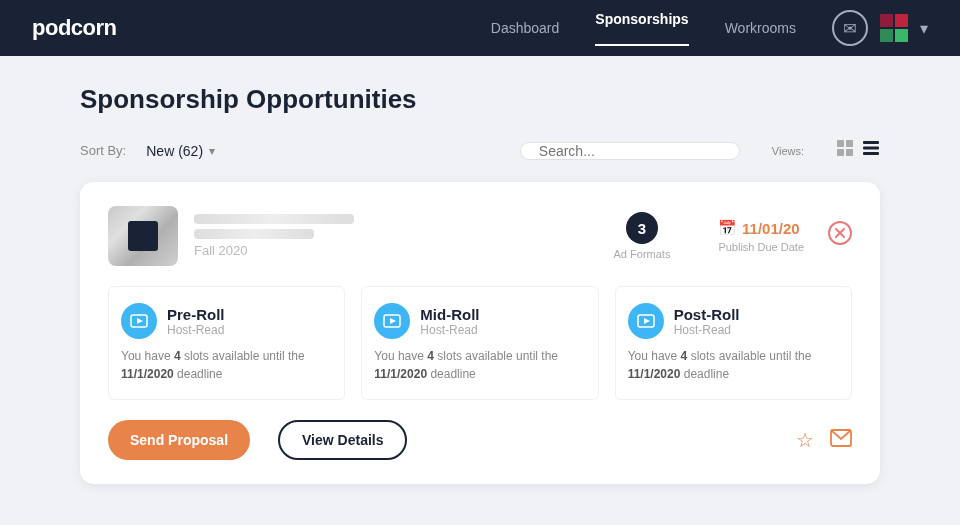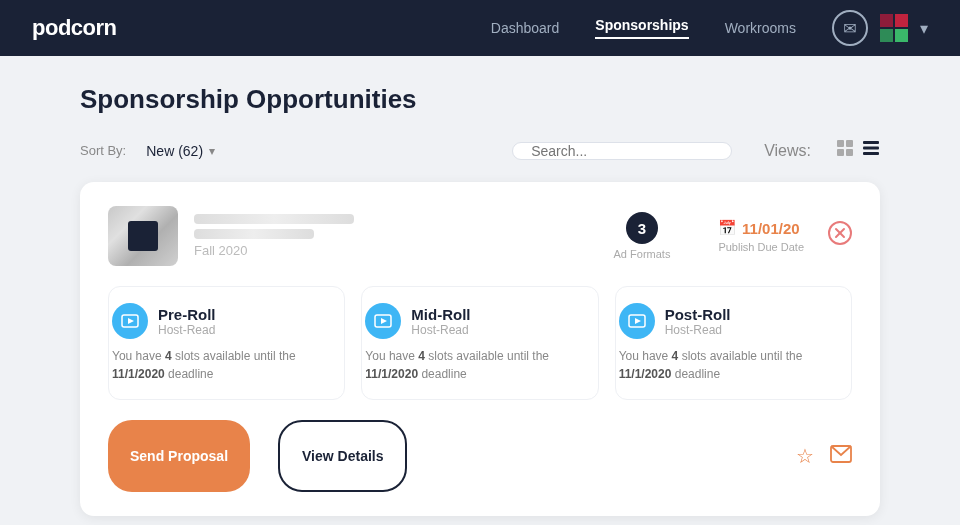--- a/index.html
+++ b/index.html
@@ -28,21 +28,21 @@
     .nav-link {
       color: #a0aec0;
       font-size: 14px;
       cursor: pointer;
       text-decoration: none;
     }
     .nav-link.active {
       color: #fff;
       font-weight: 600;
       border-bottom: 2px solid #fff;
-      padding-bottom: 4px;
+      padding-bottom: 17px;
     }
     .navbar-right {
       display: flex;
       align-items: center;
       gap: 12px;
       margin-left: 36px;
     }
     .nav-icon-btn {
       width: 36px;
       height: 36px;
@@ -106,22 +106,22 @@
       border-radius: 24px;
       padding: 0 18px;
       font-size: 14px;
       color: #aaa;
       width: 220px;
       outline: none;
       background: #fff;
     }
     .views-label {
       color: #888;
-      font-size: 16px;
-      margin-right: 9px;
+      font-size: 11px;
+      margin-right: 16px;
     }
     .view-icons {
       display: flex;
       gap: 8px;
       align-items: center;
     }
     .view-icon {
       cursor: pointer;
       color: #888;
       font-size: 18px;
@@ -217,22 +217,22 @@
 
     
     .ad-formats-grid {
       display: grid;
       grid-template-columns: 1fr 1fr 1fr;
       gap: 16px;
       margin-bottom: 20px;
     }
     .ad-format-card {
       border: 1.5px solid #eef0f4;
-      border-radius: 12px;
-      padding: 16px 3px;
+      border-radius: 6px;
+      padding: 16px 12px;
     }
     .ad-format-header {
       display: flex;
       align-items: center;
       gap: 10px;
       margin-bottom: 8px;
     }
     .ad-icon {
       width: 36px;
       height: 36px;
@@ -283,21 +283,21 @@
       padding: 10px 22px;
       font-size: 14px;
       font-weight: 600;
       cursor: pointer;
     }
     .btn-details {
       background: #fff;
       color: #1a2236;
       border: 2px solid #1a2236;
       border-radius: 24px;
-      padding: 26px 22px;
+      padding: 10px 22px;
       font-size: 14px;
       font-weight: 600;
       cursor: pointer;
     }
     .footer-icons {
       display: flex;
       gap: 16px;
       align-items: center;
     }
     .footer-icon {

